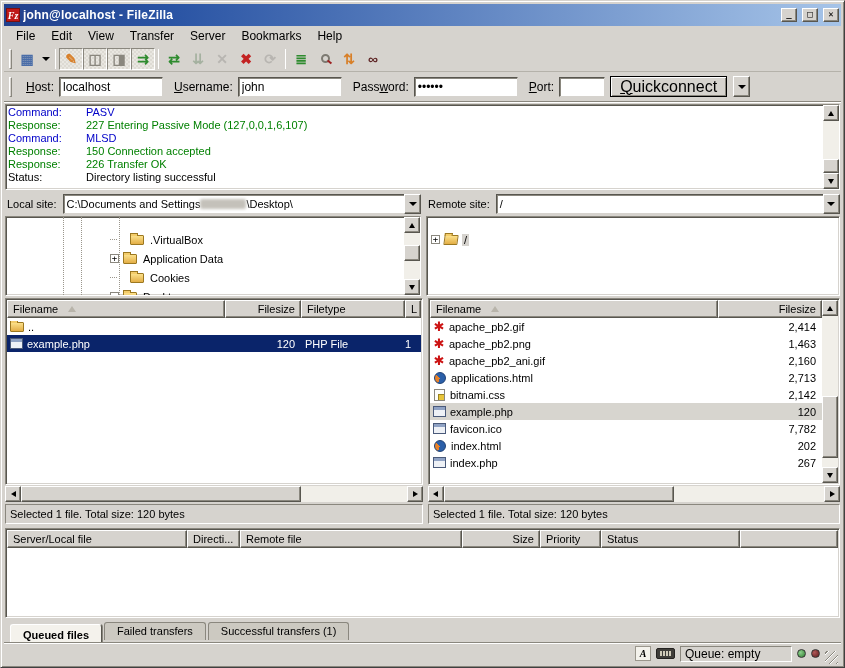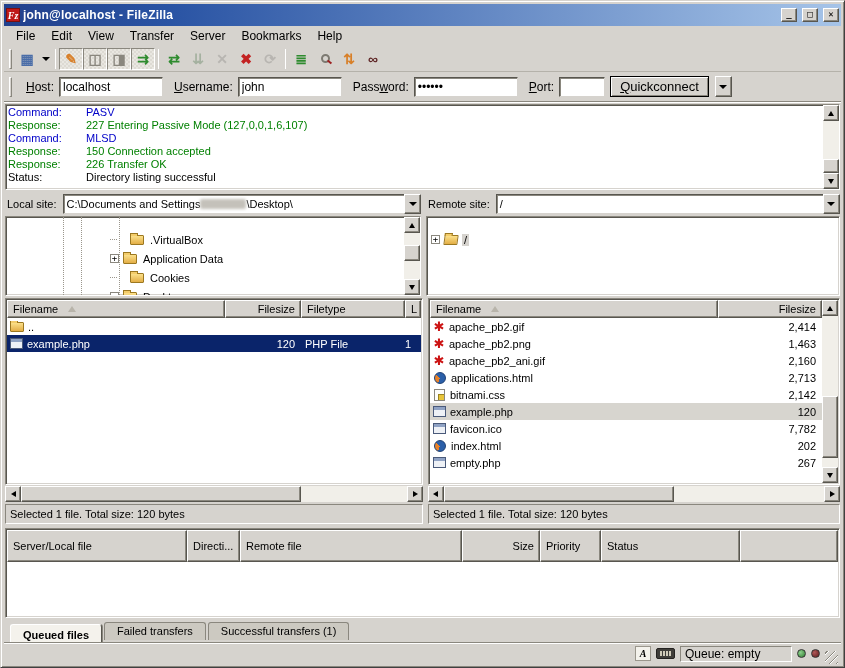--- a/index.html
+++ b/index.html
@@ -59,21 +59,21 @@
   .qcbar { height:30px; display:flex; align-items:center; gap:5px; padding-left:2px; border-bottom:1px solid #8a877e; box-shadow: 0 1px 0 #fff; }
   .qc-label { margin-left:6px; font-size:12px; }
   .field {
     background:#fff; border:1px solid; border-color:#58564f #d6d3ce #d6d3ce #58564f;
     box-shadow: inset 1px 1px 0 #8a877e, inset -1px -1px 0 #fff;
     height:20px; font-family:"Liberation Sans", sans-serif; font-size:12px; padding:0 3px; color:#000;
   }
   .qc-btn {
     height:21px; padding:0 9px; background:#d6d3ce; border:1px solid #000;
     box-shadow: inset 1px 1px 0 #fff, inset -1px -1px 0 #8a877e;
-    font-size:13px; cursor:default;
+    font-size:16px; cursor:default;
   }
   .qc-drop { width:17px; height:21px; background:#d6d3ce; border:1px solid; border-color:#fff #58564f #58564f #fff;
     box-shadow: inset -1px -1px 0 #8a877e; display:flex;align-items:center;justify-content:center; margin-left:1px; }
 
   
   .sunk {
     background:#fff; border:1px solid; border-color:#8a877e #fff #fff #8a877e;
     box-shadow: inset 1px 1px 0 #58564f, inset -1px -1px 0 #d6d3ce;
   }
 
@@ -167,21 +167,21 @@
   .frow .cell.num { justify-content:flex-end; padding-right:6px; }
   .frow.sel-active { background:#0a246a; color:#fff; }
   .frow.sel-inactive { background:#d7d5cf; }
   .statusline {
     height:20px; margin-top:2px; display:flex; align-items:center; padding:0 4px; font-size:11px;
     border:1px solid; border-color:#8a877e #fff #fff #8a877e; background:#d6d3ce; flex:none;
   }
 
   
   .queuebox { flex:1; min-height:60px; margin:4px 1px 0 1px; display:flex; flex-direction:column; padding:1px; }
-  .qheader { height:32px; display:flex; flex:none; }
+  .qheader { height:18px; display:flex; flex:none; }
   .qbody { flex:1; background:#fff; }
 
   
   .tabsrow { height:24px; display:flex; align-items:flex-start; padding:2px 0 0 6px; }
   .tab {
     padding:2px 12px 3px 12px; font-size:11px; background:#ccc9c1; margin-right:2px; margin-top:2px;
     border:1px solid #8a877e; border-bottom:none; border-radius:3px 3px 0 0; cursor:default;
   }
   .tab.active {
     background:#f4f2ec; font-weight:bold; margin-top:4px; padding-top:4px;
@@ -544,21 +544,21 @@
             <div class="frow">
               <span class="cell" style="flex:1;padding-left:2px">
                   <span class="icon-ff"></span>
                   <span>index.html</span>
                 </span>
               <span class="cell num" style="width:95px">202</span>
             </div>
             <div class="frow">
               <span class="cell" style="flex:1;padding-left:2px">
                   <span class="icon-php"></span>
-                  <span>empty.php</span>
+                  <span>index.php</span>
                 </span>
               <span class="cell num" style="width:95px">267</span>
             </div>
           </div>
         </div>
         <div class="vscroll">
           <span class="sbtn">
               <span class="arr up"></span>
             </span>
           <span style="height:80px"></span>

